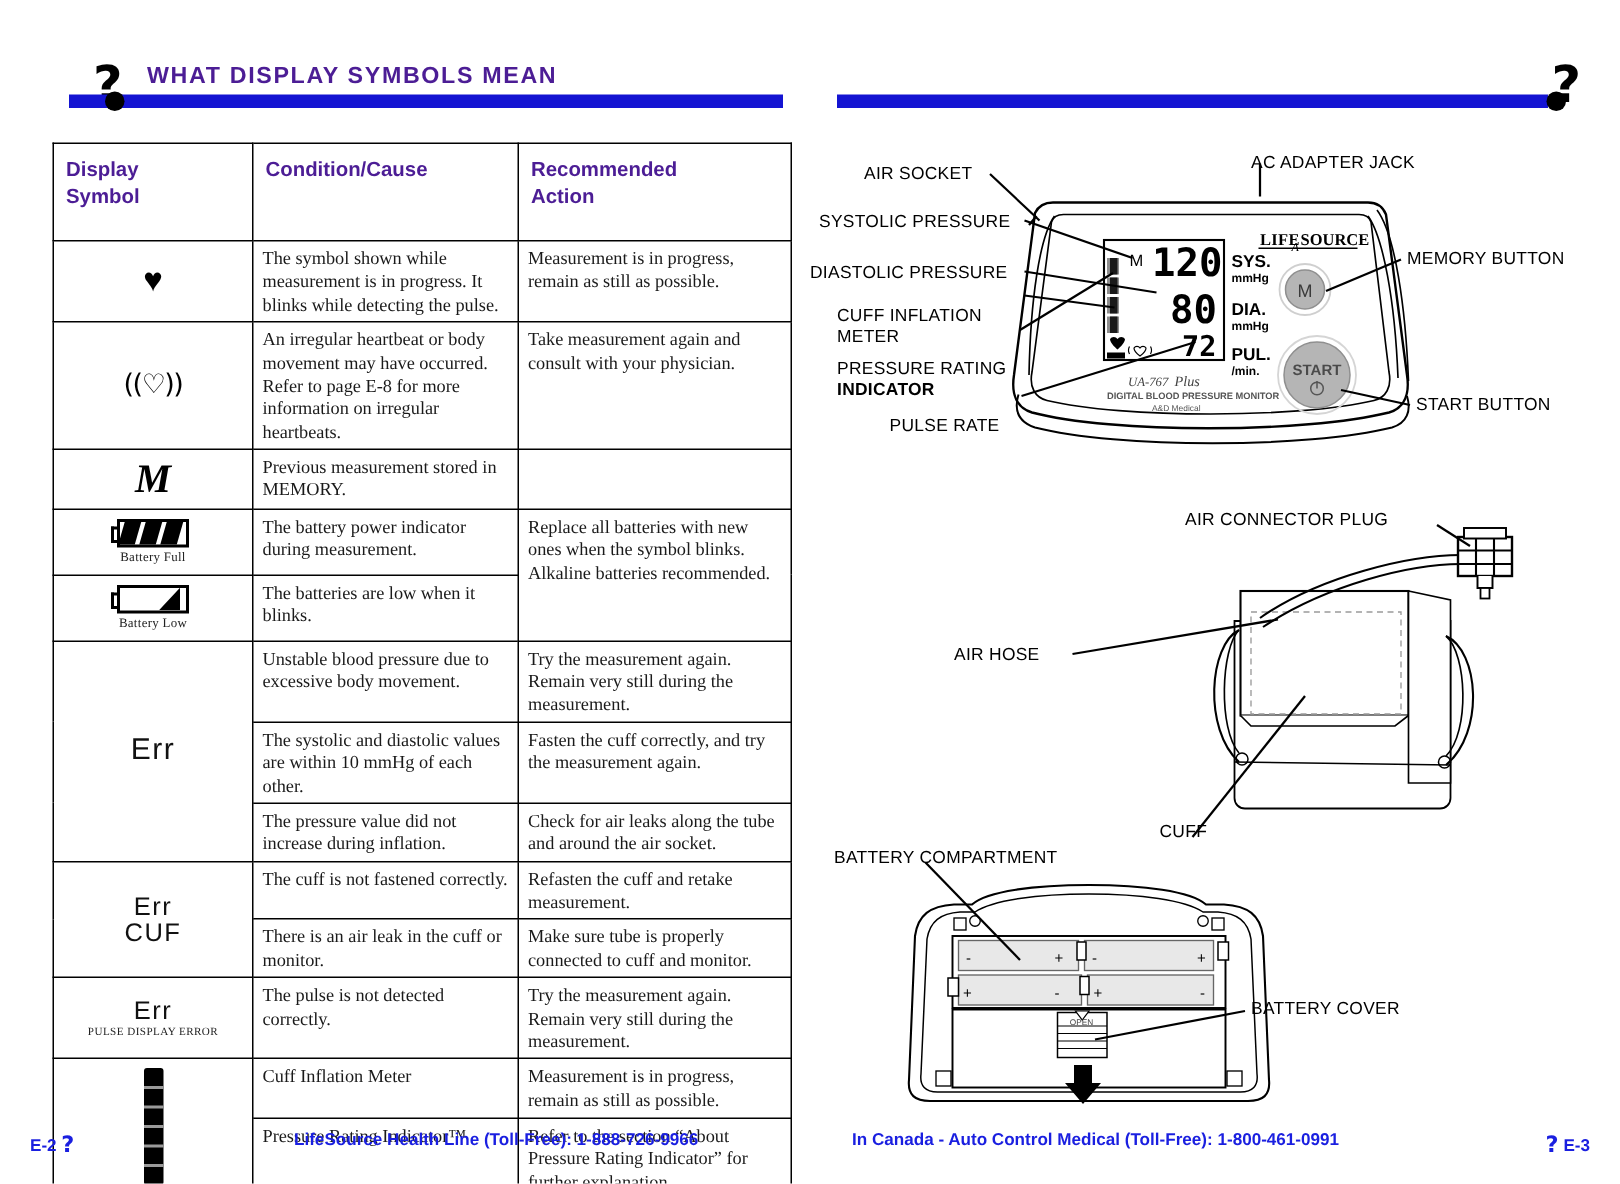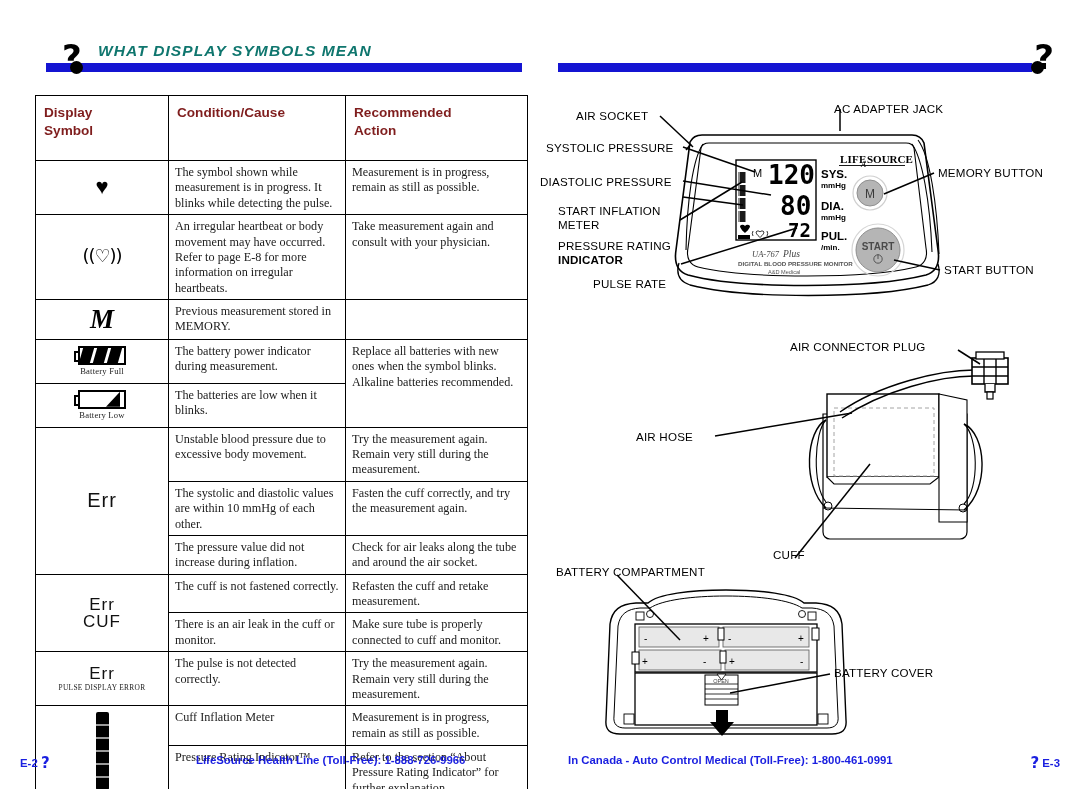--- a/index.html
+++ b/index.html
@@ -13,24 +13,23 @@
   .page{position:absolute;top:0;bottom:0;}
   .page-left{left:0;width:540px;}
   .page-right{left:540px;width:540px;}
 
   
   .hdr{position:absolute;top:26px;height:50px;}
   .hdr-left{left:20px;right:18px;}
   .hdr-right{left:18px;right:22px;}
   .hdr-title{
     position:absolute;bottom:16px;
-    color:#0f766e;font-weight:bold;font-size:15.5px;
+    color:#4c1d95;font-weight:bold;font-size:15.5px;
     letter-spacing:1.1px;font-family:"Liberation Sans",sans-serif;
     white-space:nowrap;
-    font-style:italic;
   }
   .hdr-left .hdr-title{left:78px;}
   .hdr-right .hdr-title{right:62px;}
   .hdr-bar{
     position:absolute;left:26px;right:0;bottom:4px;height:9px;
     background:#1414d2;
   }
   .hdr-right .hdr-bar{left:0;right:26px;}
   .qmark{
     position:absolute;font-family:"DejaVu Sans",sans-serif;
@@ -59,21 +58,21 @@
     font-size:12.2px;
     line-height:1.26;
     color:#1a1a1a;
   }
   .sym-table .colsym{width:133px;}
   .sym-table .colcond{width:177px;}
   .sym-table .colact{width:182px;}
   .sym-table thead th{
     font-family:"Liberation Sans",sans-serif;
     font-weight:bold;font-size:13.6px;
-    color:#7f1d1d;
+    color:#4c1d95;
     padding:8px 8px 10px 8px;
     text-align:left;
     vertical-align:top;
     line-height:1.32;
     height:46px;
   }
   td.symcell{text-align:center;vertical-align:middle;padding:6px 4px;}
   .cap{
     font-family:"Liberation Serif",serif;
     font-size:8.6px;color:#222;display:block;margin-top:1px;
@@ -368,21 +367,21 @@
       <line x1="140" y1="120" x2="202" y2="82" stroke="#000" stroke-width="1.5"></line>
       <line x1="141" y1="164" x2="257" y2="128" stroke="#000" stroke-width="1.5"></line>
       <line x1="344" y1="94" x2="394" y2="73" stroke="#000" stroke-width="1.5"></line>
       <line x1="354" y1="160" x2="400" y2="170" stroke="#000" stroke-width="1.5"></line>
     </svg>
 
     <span class="lbl" style="left:294px;top:2px;">AC ADAPTER JACK</span>
     <span class="lbl" style="left:36px;top:9px;">AIR SOCKET</span>
     <span class="lbl" style="left:6px;top:41px;">SYSTOLIC PRESSURE</span>
     <span class="lbl" style="left:0px;top:75px;">DIASTOLIC PRESSURE</span>
-    <span class="lbl" style="left:18px;top:104px;">START INFLATION</span>
+    <span class="lbl" style="left:18px;top:104px;">CUFF INFLATION</span>
     <span class="lbl" style="left:18px;top:118px;">METER</span>
     <span class="lbl" style="left:18px;top:139px;">PRESSURE RATING</span>
     <span class="lbl" style="left:18px;top:153px;font-weight:bold;">INDICATOR</span>
     <span class="lbl" style="left:53px;top:177px;">PULSE RATE</span>
     <span class="lbl" style="left:398px;top:66px;">MEMORY BUTTON</span>
     <span class="lbl" style="left:404px;top:163px;">START BUTTON</span>
   </div>
 
   <div class="diagram" style="left:0;top:336px;width:540px;height:232px;">
     <svg width="540" height="232" viewBox="0 0 540 232">

